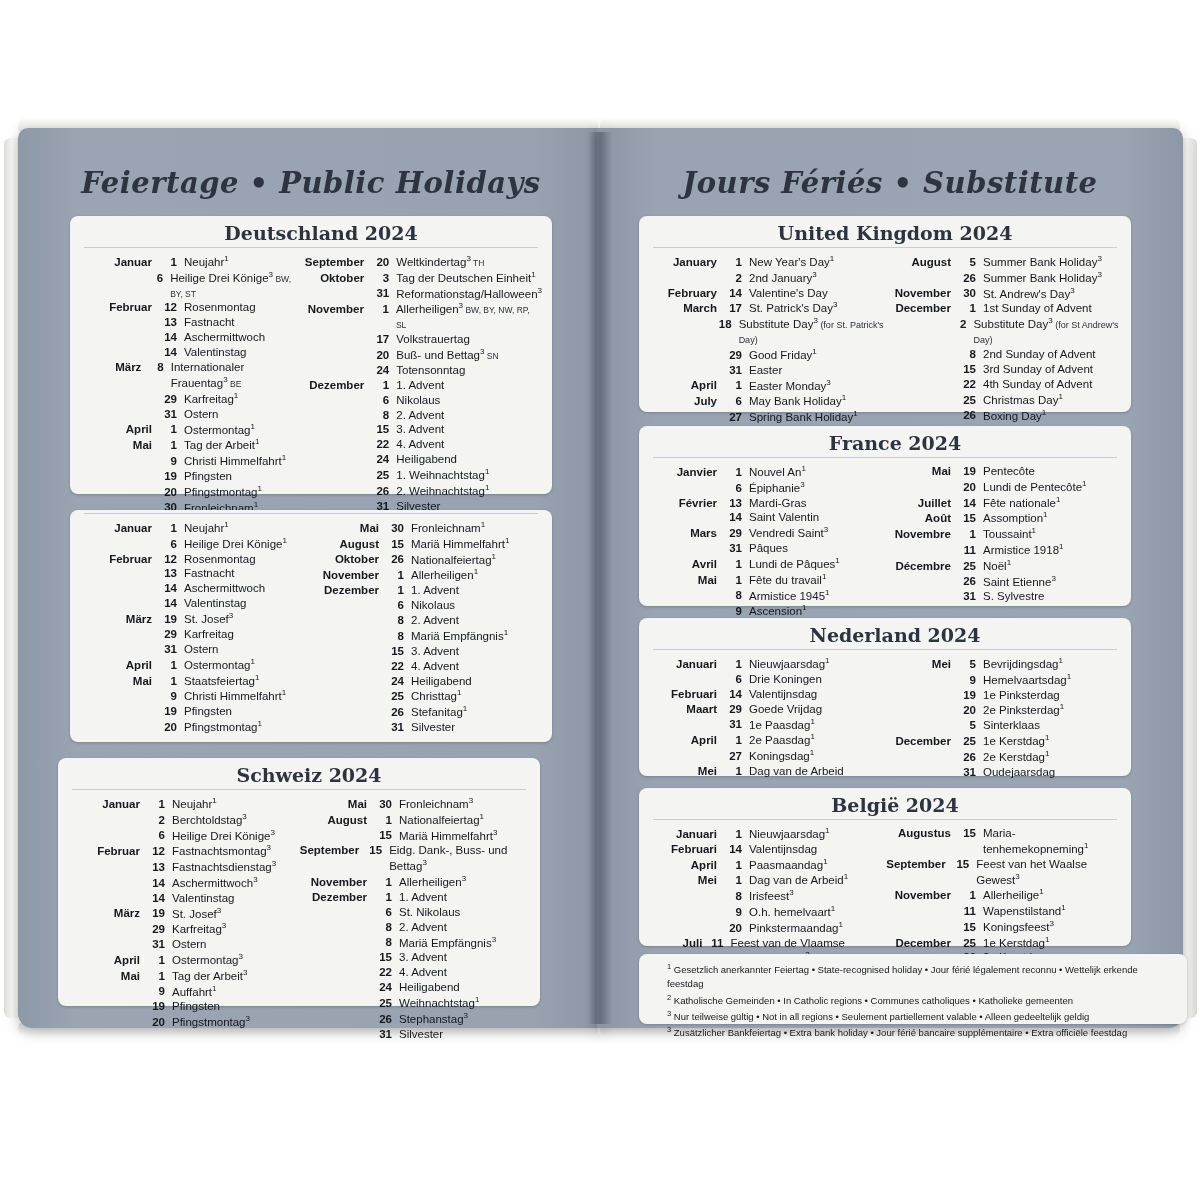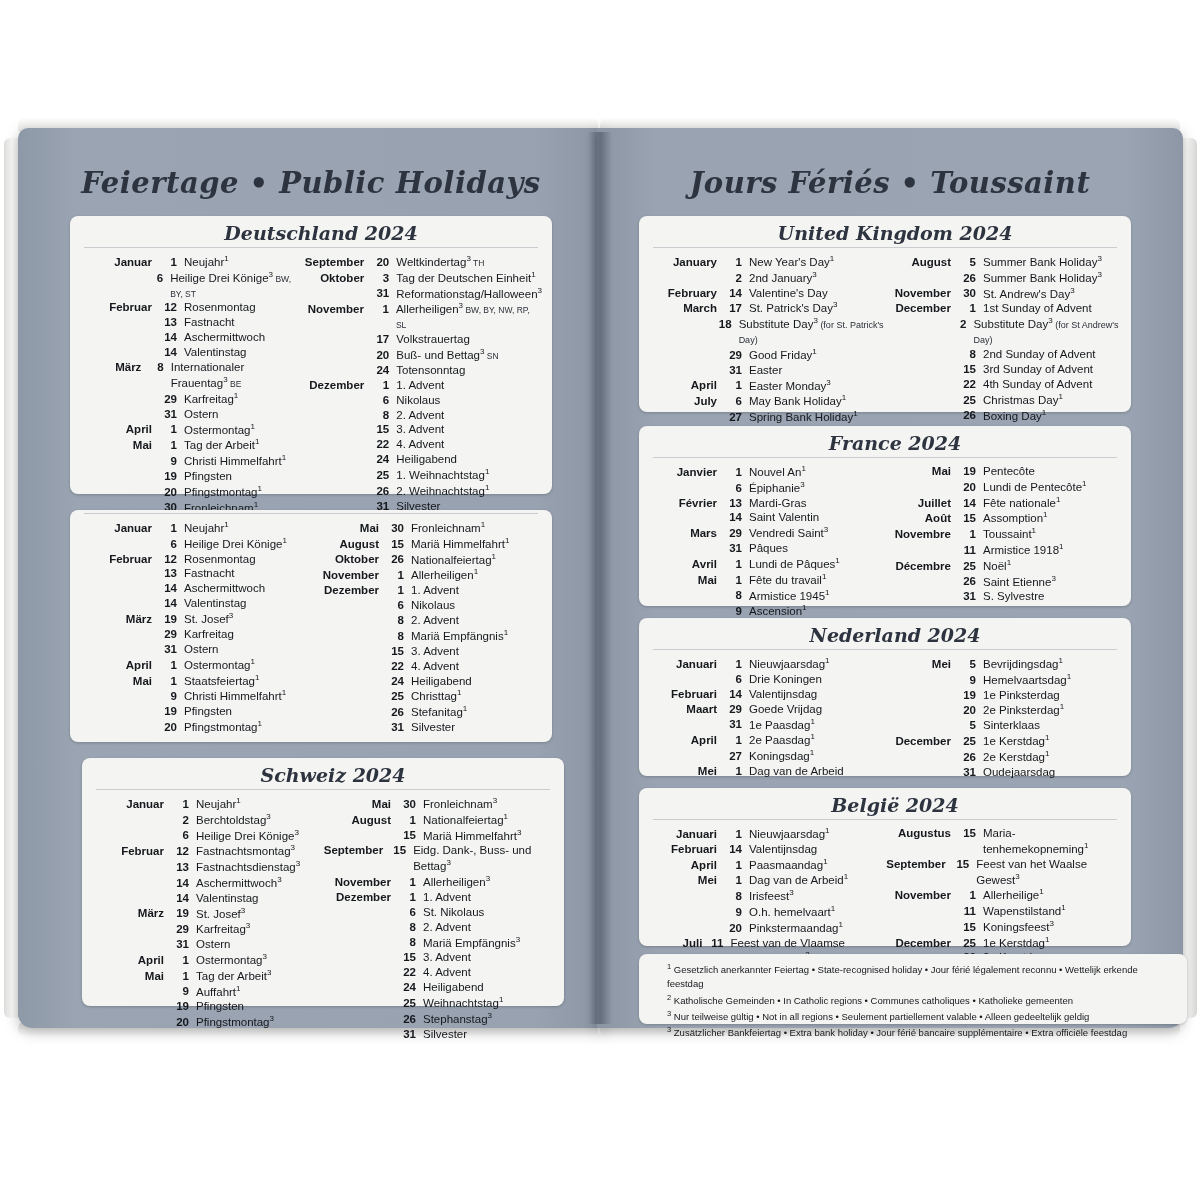--- a/index.html
+++ b/index.html
@@ -61,21 +61,21 @@
     position:absolute;width:100%;text-align:center;
     font-family:"DejaVu Serif",serif;font-style:italic;font-weight:bold;
     color:#2d3440;font-size:29px;letter-spacing:.5px;
   }
 
   .section{
     position:absolute;background:#f4f4f2;border-radius:8px;
     box-shadow:0 1px 3px rgba(0,0,0,.2);
   }
   .sec-title{
-    text-align:center;font-family:"DejaVu Serif",serif;font-style:italic;
+    text-align:center;font-family:"DejaVu Serif",serif;
     font-weight:bold;color:#2d3440;font-size:19px;margin:6px 0 2px 0;padding-left:20px;
   }
   .sec-rule{height:1px;background:#c9ccd0;margin:3px 14px 6px 14px;}
 
   .cols{display:flex;gap:0;padding:0 10px 8px 10px;}
   .col{flex:1;}
   .row{display:flex;align-items:baseline;line-height:1.30;}
   .mon{width:72px;text-align:right;font-weight:bold;font-size:11.5px;color:#15181d;padding-right:7px;white-space:nowrap;}
   .day{width:18px;text-align:right;font-weight:bold;font-size:11.5px;color:#15181d;padding-right:7px;}
   .nm{font-size:11.5px;color:#15181d;}
@@ -434,21 +434,21 @@
               </div>
               <div class="row">
                 <div class="mon" style="width: 68px;"></div>
                 <div class="day">31</div>
                 <div class="nm">Silvester</div>
               </div>
             </div>
           </div>
       </div>
 
-      <div class="section" id="sec-ch" style="left:64px;top:630px;width:482px;height:248px">
+      <div class="section" id="sec-ch" style="left:40px;top:630px;width:482px;height:248px">
         <div class="sec-title">Schweiz 2024</div>
         <div class="sec-rule"></div>
         <div class="cols">
             <div class="col" id="ch-c1">
               <div class="row">
                 <div class="mon" style="width: 72px;">Januar</div>
                 <div class="day">1</div>
                 <div class="nm">Neujahr<span class="sup">1</span></div>
               </div>
               <div class="row">
@@ -597,21 +597,21 @@
                 <div class="mon" style="width: 68px;"></div>
                 <div class="day">31</div>
                 <div class="nm">Silvester</div>
               </div>
             </div>
           </div>
       </div>
     </div>
 
     <div class="page right">
-      <div class="page-title" style="top:38px">Jours Fériés • Toussaint</div>
+      <div class="page-title" style="top:38px">Jours Fériés • Substitute</div>
 
       <div class="section" id="sec-uk" style="left:42px;top:88px;width:492px;height:196px">
         <div class="sec-title">United Kingdom 2024</div>
         <div class="sec-rule"></div>
         <div class="cols">
             <div class="col" id="uk-c1">
               <div class="row">
                 <div class="mon" style="width: 68px;">January</div>
                 <div class="day">1</div>
                 <div class="nm">New Year's Day<span class="sup">1</span></div>

